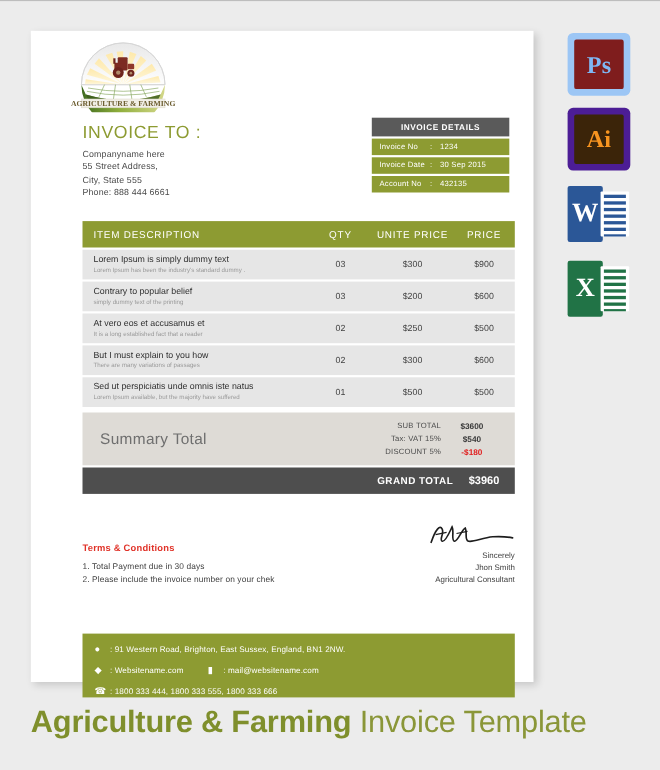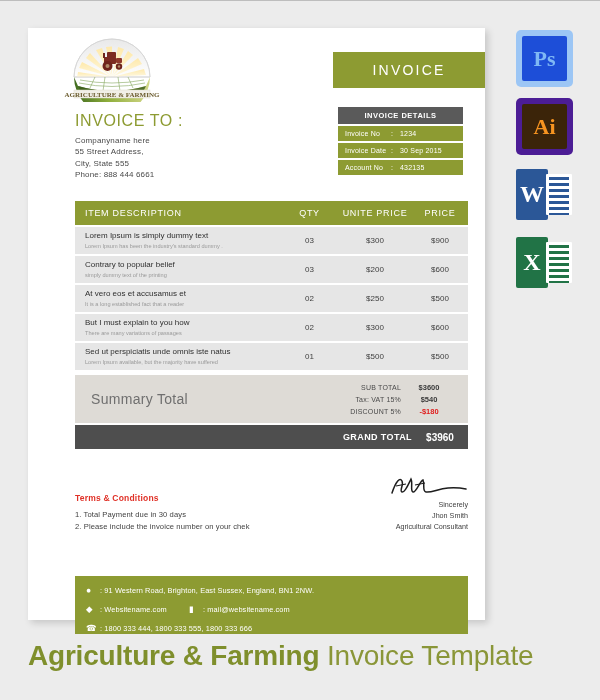--- a/index.html
+++ b/index.html
@@ -114,21 +114,21 @@
   .f-row:first-child{margin-top:7px;}
   .f-ico{width:14px;display:inline-block;text-align:left;font-size:8.5px;line-height:1;}
   .f-ico2{width:14px;display:inline-block;text-align:left;font-size:8.5px;line-height:1;margin-left:22px;}
 
   
   .apps{position:absolute;left:516px;top:30px;width:62px;}
   .app{width:57px;height:57px;margin-bottom:11px;position:relative;}
 
   .ps-out{width:57px;height:57px;background:#9cc6f5;border-radius:5px;display:flex;align-items:center;justify-content:center;}
   .ps-in{width:45px;height:45px;background:#1b1a४0;}
-  .ps-in{background:#1d4ed8;border-radius:2px;display:flex;align-items:center;justify-content:center;color:#7fb8f5;font-size:22px;font-weight:bold;font-family:"Liberation Serif",serif;}
+  .ps-in{background:#7f1d1d;border-radius:2px;display:flex;align-items:center;justify-content:center;color:#7fb8f5;font-size:22px;font-weight:bold;font-family:"Liberation Serif",serif;}
 
   .ai-out{width:57px;height:57px;background:#4c1d95;border-radius:5px;display:flex;align-items:center;justify-content:center;}
   .ai-in{width:45px;height:45px;background:#3b2409;border-radius:2px;display:flex;align-items:center;justify-content:center;color:#f79420;font-size:22px;font-weight:bold;font-family:"Liberation Serif",serif;}
 
   .ofc{width:57px;height:57px;position:relative;}
   .ofc .lft{position:absolute;left:0;top:3px;width:32px;height:51px;border-radius:2px;display:flex;align-items:center;justify-content:center;color:#fff;font-size:24px;font-weight:bold;font-family:"Liberation Serif",serif;}
   .ofc .doc{position:absolute;right:1px;top:8px;width:26px;height:41px;background:#ffffff;border-radius:1px;overflow:hidden;}
   .ofc .doc i{display:block;height:3px;margin:3px 3px 0 3px;}
 
   
@@ -198,21 +198,20 @@
             <path d="M45 41 L43 55"></path>
             <path d="M58 41 L60 55"></path>
             <path d="M68 41 L73 52"></path>
         </g>
         <path d="M18 50 Q52 60 86 50 L84 54 Q52 63 20 54 Z" fill="#3c5d1c" opacity="0.85"></path>
         <rect x="14" y="54" width="76" height="8" fill="#f1efe7" stroke="#ddd9cb" stroke-width="0.5"></rect>
         <text x="52" y="60.5" text-anchor="middle" font-family="'Liberation Serif',serif" font-size="7" font-weight="bold" fill="#6b5c2e">AGRICULTURE &amp; FARMING</text>
       </svg>
     </div>
 
-    <div class="invoice-bar">INVOICE</div>
 
     <div class="inv-to">
       <div class="inv-to-title">INVOICE TO :</div>
       <div class="inv-to-line">Companyname here</div>
       <div class="inv-to-line">55 Street Address,</div>
       <div class="inv-to-line">City, State 555</div>
       <div class="inv-to-line">Phone: 888 444 6661</div>
     </div>
 
     <div class="details">

